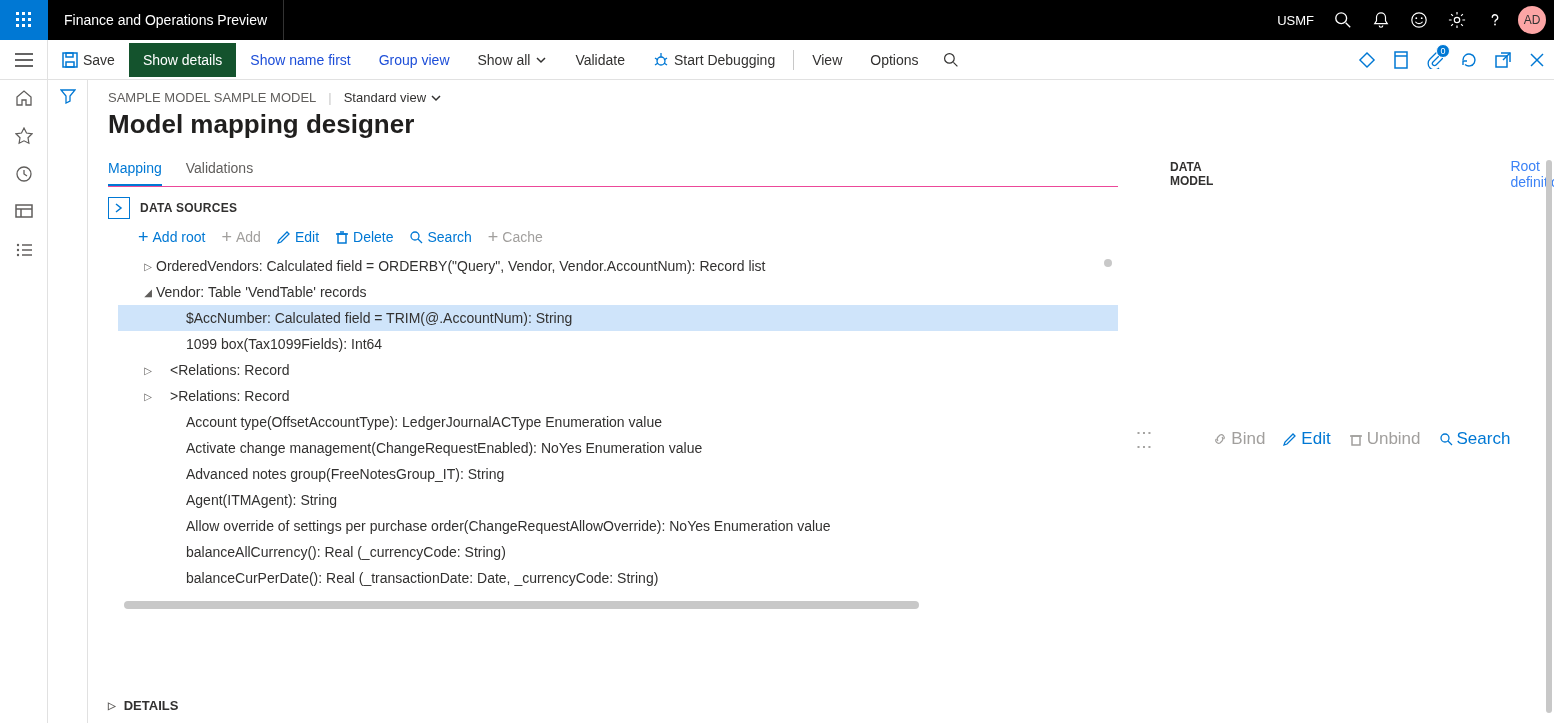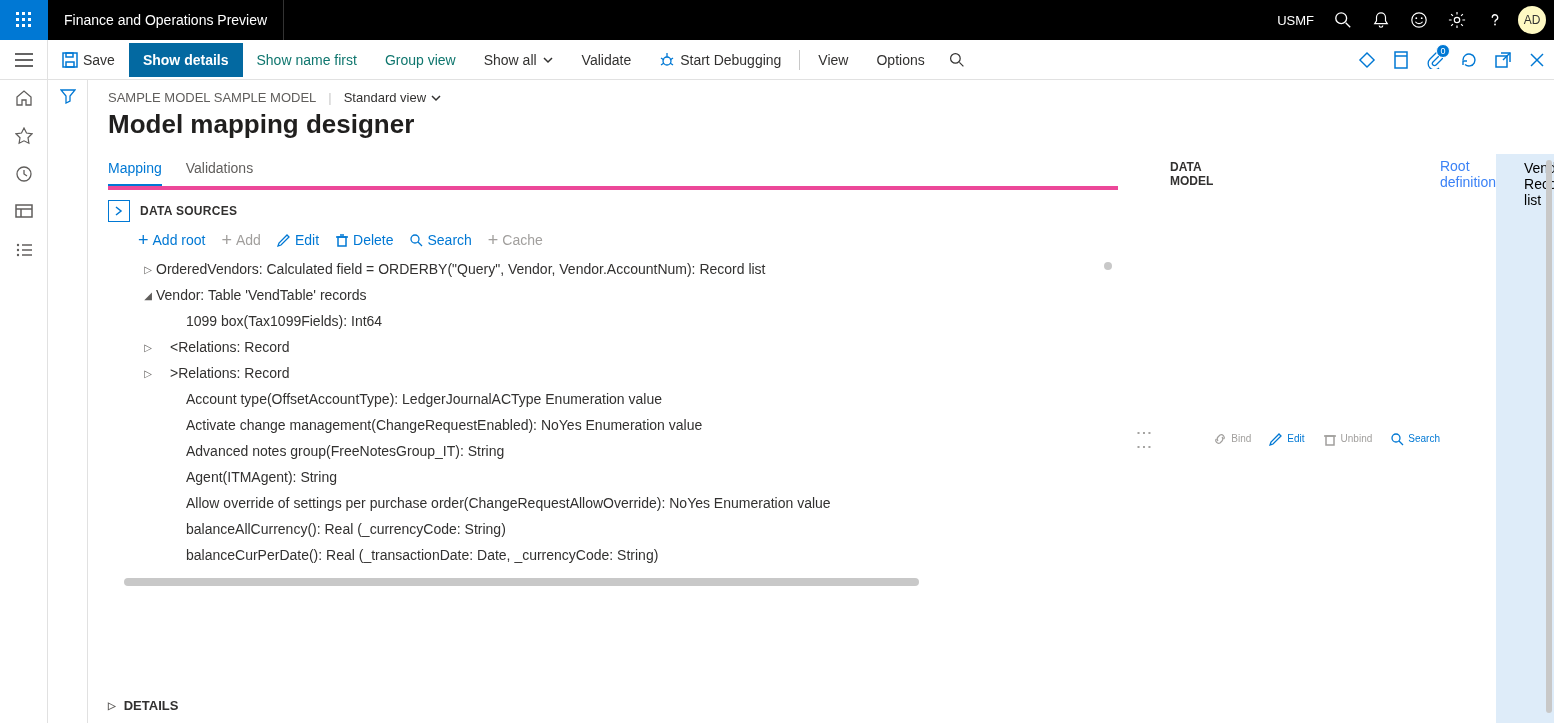--- a/index.html
+++ b/index.html
@@ -6,26 +6,26 @@
   body { width: 1554px; height: 723px; overflow: hidden; background: #fff; }
 
   
   .topbar { display: flex; align-items: center; background: #000; color: #fff; height: 40px; }
   .topbar .waffle { width: 48px; height: 40px; background: #0078d4; display: flex; align-items: center; justify-content: center; }
   .topbar .app-title { padding: 0 16px; font-size: 14px; border-right: 1px solid #333; height: 40px; line-height: 40px; }
   .topbar .spacer { flex: 1; }
   .topbar .company { font-size: 13px; padding: 0 10px; }
   .topbar .icon-btn { width: 38px; height: 40px; display: flex; align-items: center; justify-content: center; color: #fff; }
   .topbar .icon-btn svg { width:18px; height:18px; }
-  .topbar .avatar { width: 28px; height: 28px; border-radius: 50%; background: #fef9c3; color: #333; font-size: 12px; display: flex; align-items: center; justify-content: center; margin: 0 8px 0 4px; }
+  .topbar .avatar { width: 28px; height: 28px; border-radius: 50%; background: #fca5a5; color: #333; font-size: 12px; display: flex; align-items: center; justify-content: center; margin: 0 8px 0 4px; }
   .actionbar { display: flex; align-items: center; height: 40px; border-bottom: 1px solid #e1e1e1; background:#fff; }
   .actionbar .hamburger { width: 48px; height: 40px; display:flex; align-items:center; justify-content:center; border-right:1px solid #e1e1e1; }
   .actionbar .btn { display:flex; align-items:center; gap:5px; padding:0 14px; height:34px; font-size:14px; color:#323130; cursor:pointer; }
-  .actionbar .btn.blue { color:#0f766e; }
-  .actionbar .btn.primary { background:#0369a1; color:#fff;font-weight:bold; }
+  .actionbar .btn.blue { color:#1d4ed8; }
+  .actionbar .btn.primary { background:#14532d; color:#fff; }
   .actionbar .sep { width:1px; height:20px; background:#c8c8c8; margin:0 4px; }
   .actionbar .spacer { flex:1; }
   .actionbar .right-icon { width:34px; height:40px; display:flex;align-items:center;justify-content:center; color:#0078d4; }
   .badge-icon { position:relative; }
   .badge { position:absolute; top:4px; right:2px; background:#0078d4; color:#fff; border:1px solid #fff; font-size:9px; border-radius:8px; width:14px; height:14px; line-height:12px; text-align:center; }
 
   
   .layout { display:flex; height: calc(723px - 40px - 40px); }
   .sidebar { width:48px; border-right:1px solid #e1e1e1; display:flex; flex-direction:column; align-items:center; padding-top:8px; gap:18px; }
   .sidebar .side-icon { width:20px; height:20px; color:#605e5c; display:flex;align-items:center;justify-content:center; }
@@ -37,21 +37,21 @@
   .main .scroll-ind { position:absolute; right:2px; top:80px; bottom:10px; width:6px; background:#c8c8c8; border-radius:3px; }
 
   .breadcrumb-row { display:flex; align-items:flex-start; gap:12px; font-size:13px; color:#605e5c; }
   .breadcrumb-row .std { color:#323130; display:flex; align-items:center; gap:4px; }
   .page-title { font-size:26px; font-weight:600; margin:4px 0 14px 0; color:#201f1e; }
 
   .panes { display:flex; gap:20px; height:100%; }
   .left-pane { flex: 0 0 1010px; display:flex; flex-direction:column; min-width:0; }
   .right-pane { flex:1; display:flex; min-width:0; }
 
-  .tabs { display:flex; gap:24px; border-bottom:4px solid #ec4899; }
+  .tabs { display:flex; gap:24px; border-bottom:1px solid #ec4899; }
   .tabs .tab { padding:6px 0 8px 0; font-size:14px; color:#605e5c; cursor:pointer; }
   .tabs .tab.active { color:#0078d4; border-bottom:2px solid #0078d4; }
 
   .section-head { display:flex; align-items:center; gap:10px; margin-top:10px; }
   .section-head .expand-icon { width:22px; height:22px; border:1px solid #0078d4; display:flex;align-items:center;justify-content:center; color:#0078d4; font-size:11px; }
   .section-head h3 { font-size:12px; font-weight:700; letter-spacing:.3px; color:#323130; }
 
   .ds-toolbar { display:flex; align-items:center; gap:16px; padding:10px 0 8px 30px; font-size:14px; }
   .ds-toolbar .tbtn { display:flex; align-items:center; gap:4px; color:#0078d4; cursor:pointer; }
   .ds-toolbar .tbtn.disabled { color:#a19f9d; cursor:default; }
@@ -66,21 +66,21 @@
   .tree .h-scroll { height:8px; background:#c8c8c8; border-radius:4px; margin:10px 6px 0 6px; width: 795px; }
 
   .splitter { width:12px; display:flex;align-items:center;justify-content:center; color:#c8c8c8; }
   .splitter .grip { writing-mode: vertical-rl; font-size:16px; letter-spacing:-2px; color:#8a8886;}
 
   .details-row { display:flex; align-items:center; gap:8px; margin-top:auto; padding:10px 0; font-size:13px; font-weight:700; color:#323130; border-top:1px solid transparent; }
   .details-row .caret { font-size:10px; color:#605e5c; }
 
   
   .right-pane h3.dm { font-size:12px; font-weight:700; margin-top:6px; color:#323130; }
-  .dm-toolbar { display:flex; align-items:center; gap:18px; padding:10px 0; font-size:10px; }
+  .dm-toolbar { display:flex; align-items:center; gap:18px; padding:10px 0; font-size:17px; }
   .dm-toolbar .tbtn { display:flex;align-items:center;gap:4px; color:#0078d4; cursor:pointer;}
   .dm-toolbar .tbtn.disabled { color:#a19f9d; }
   .root-def { font-size:14px; color:#3b82f6; margin:4px 0 2px 0;}
   .root-underline { height:1px; width:170px; background:#8a8886; margin-bottom:10px; }
   .dm-item { padding:6px 4px 24px 28px; font-size:14px; background:#deecf9; }
 
   svg { fill: currentColor; }
   .stroke-icon { fill:none; stroke: currentColor; stroke-width:1.5; }
 </style>
 </head>
@@ -337,20 +337,24 @@
         <div class="tree">
           <span class="dot"></span>
           <div class="row lvl0">
               <span class="arrow">▷</span>
               <span>OrderedVendors: Calculated field = ORDERBY("Query", Vendor, Vendor.AccountNum): Record list</span>
             </div>
           <div class="row lvl0">
               <span class="arrow">◢</span>
               <span>Vendor: Table 'VendTable' records</span>
             </div>
+          <div class="row lvl1 selected">
+              <span class="arrow"></span>
+              <span>$AccNumber: Calculated field = TRIM(@.AccountNum): String</span>
+            </div>
           <div class="row lvl1">
               <span class="arrow"></span>
               <span>1099 box(Tax1099Fields): Int64</span>
             </div>
           <div class="row lvl0">
               <span class="arrow">▷</span>
               <span style="padding-left:14px">&lt;Relations: Record</span>
             </div>
           <div class="row lvl0">
               <span class="arrow">▷</span>

